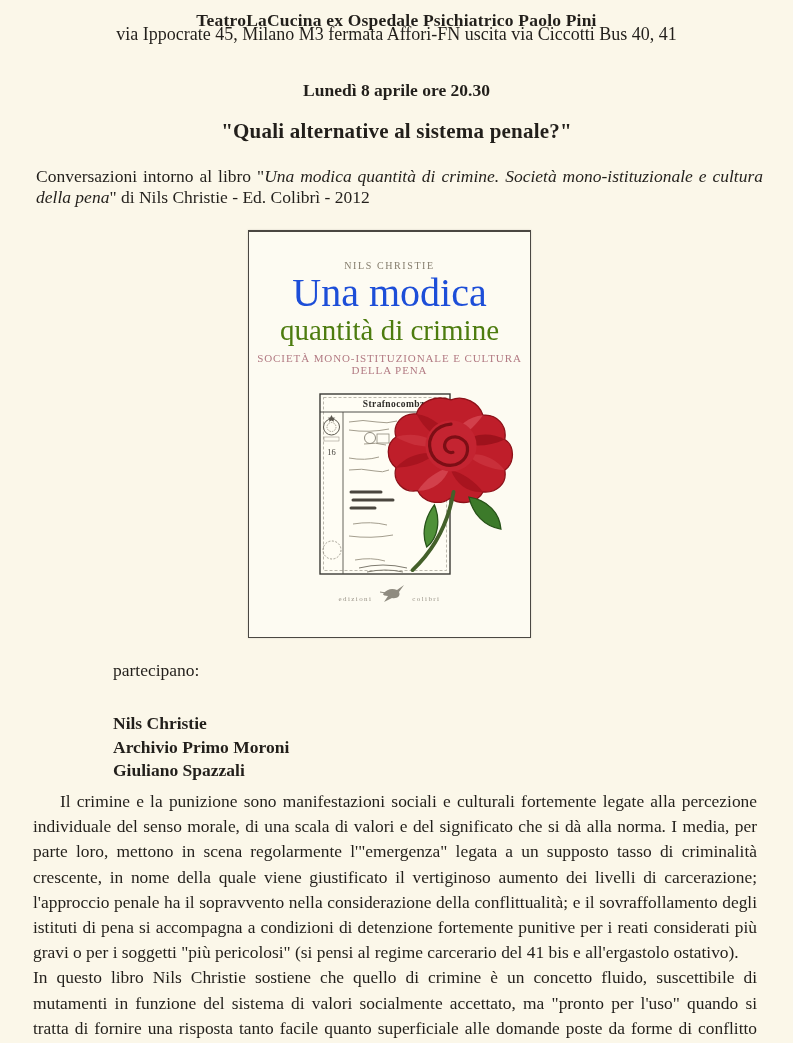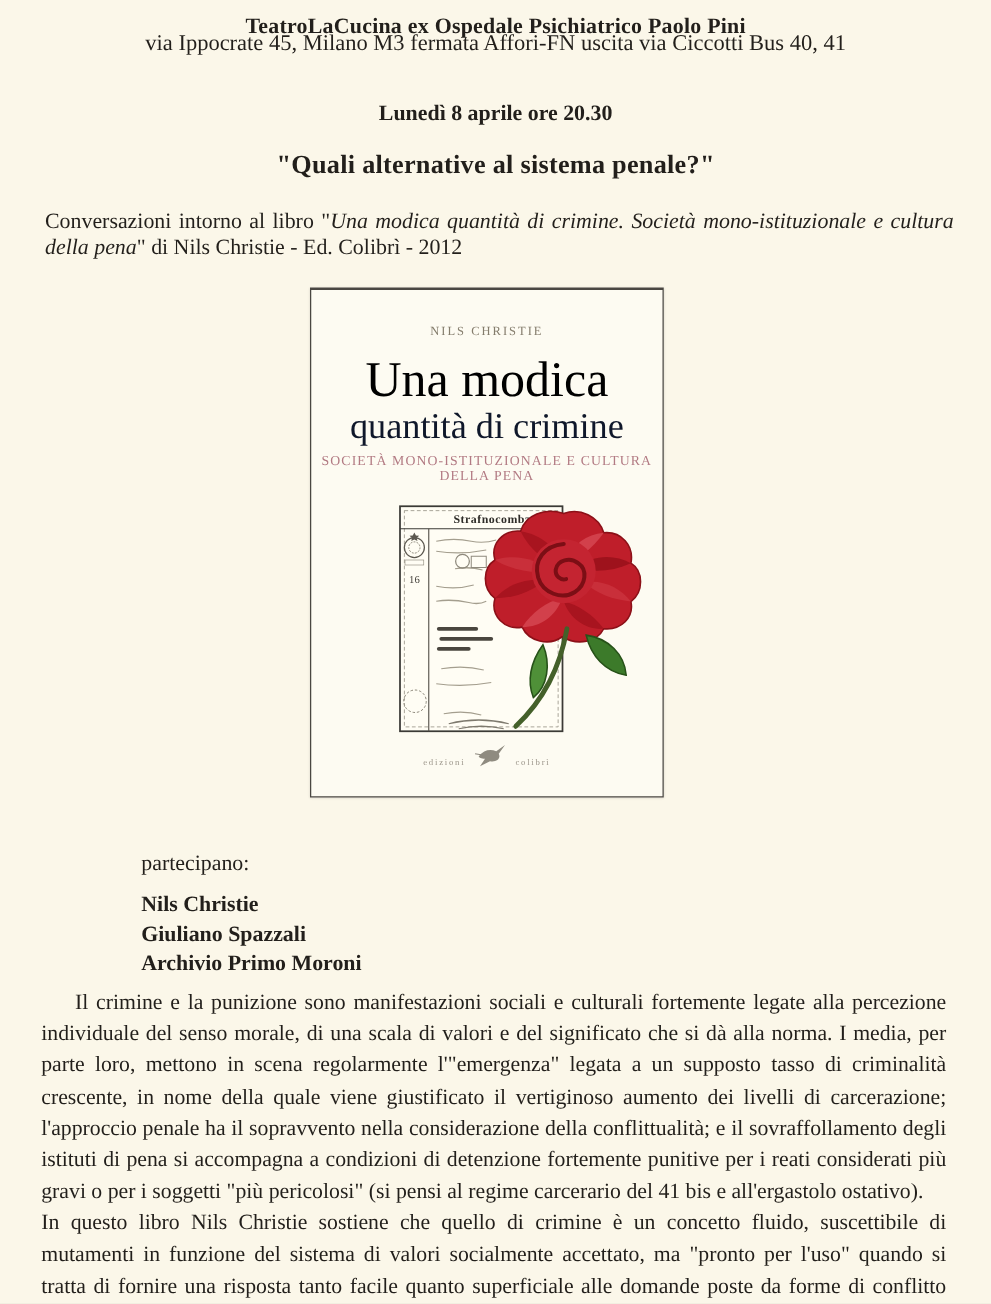--- a/index.html
+++ b/index.html
@@ -26,29 +26,29 @@
   
   .cover{
     position:absolute;left:248px;top:230px;width:283px;height:408px;
     box-sizing:border-box;
     background:#fdfbf2;
     border:1px solid #4a4742;border-top-width:2px;
     text-align:center;
     box-shadow:0 0 2px rgba(0,0,0,.15);
   }
   .cover-author{margin-top:28px;font-size:10px;letter-spacing:1.6px;color:#847c6c;text-transform:uppercase;}
-  .cover-t1{margin-top:13px;font-size:40px;line-height:40px;color:#000000;}
-  .cover-t2{margin-top:3px;font-size:29px;line-height:29px;color:#0f172a;}
+  .cover-t1{margin-top:2px;font-size:40px;line-height:40px;color:#1d4ed8;}
+  .cover-t2{margin-top:3px;font-size:29px;line-height:29px;color:#4d7c0f;}
   .cover-sub{margin-top:7px;font-size:11px;letter-spacing:.9px;color:#b27a83;text-transform:uppercase;}
   .cover-illus{position:relative;height:185px;margin-top:16px;}
   .cover-illus svg{position:absolute;left:70px;top:0;}
   .publisher{margin-top:6px;display:flex;align-items:flex-end;justify-content:center;gap:7px;}
   .pub-word{font-size:7px;letter-spacing:1.4px;color:#9b958a;}
   
-  .participants-label{position:absolute;left:113px;top:680px;font-size:17.5px;}
+  .participants-label{position:absolute;left:113px;top:660px;font-size:17.5px;}
   .participants{position:absolute;left:113px;top:712px;font-weight:bold;font-size:17.5px;line-height:23.5px;}
   
   .bodytext{
     position:absolute;left:33px;right:36px;top:789px;
     font-size:17.4px;line-height:25.2px;text-align:justify;
   }
   .bodytext p{margin:0;}
   .bodytext p.indent{text-indent:27px;}
 </style>
 </head>
@@ -138,22 +138,22 @@
         <path d="M4,11 C8,6 13,5 18,7 L25,2 L20,9 C22,13 18,16 13,15 L5,19 L9,13 C6,13 4,12 4,11 Z" fill="#8f8b80"></path>
         <path d="M1,9 L7,10" stroke="#8f8b80" stroke-width="1"></path>
       </svg>
       <span class="pub-word">colibrì</span>
     </div>
   </div>
 
   <div class="participants-label">partecipano:</div>
   <div class="participants">
     <div>Nils Christie</div>
+    <div>Archivio Primo Moroni</div>
     <div>Giuliano Spazzali</div>
-    <div>Archivio Primo Moroni</div>
   </div>
 
   <div class="bodytext">
     <p class="indent">Il crimine e la punizione sono manifestazioni sociali e culturali fortemente legate alla percezione individuale del senso morale, di una scala di valori e del significato che si dà alla norma. I media, per parte loro, mettono in scena regolarmente l'"emergenza" legata a un supposto tasso di criminalità crescente, in nome della quale viene giustificato il vertiginoso aumento dei livelli di carcerazione; l'approccio penale ha il sopravvento nella considerazione della conflittualità; e il sovraffollamento degli istituti di pena si accompagna a condizioni di detenzione fortemente punitive per i reati considerati più gravi o per i soggetti "più pericolosi" (si pensi al regime carcerario del 41 bis e all'ergastolo ostativo).</p>
     <p>In questo libro Nils Christie sostiene che quello di crimine è un concetto fluido, suscettibile di mutamenti in funzione del sistema di valori socialmente accettato, ma "pronto per l'uso" quando si tratta di fornire una risposta tanto facile quanto superficiale alle domande poste da forme di conflitto "scomode". E spesso è proprio l'applicazione del giudizio penale a ostacolare la comprensione e il superamento di questi conflitti.</p>
   </div>
 
 </div>
 
 </body></html>

